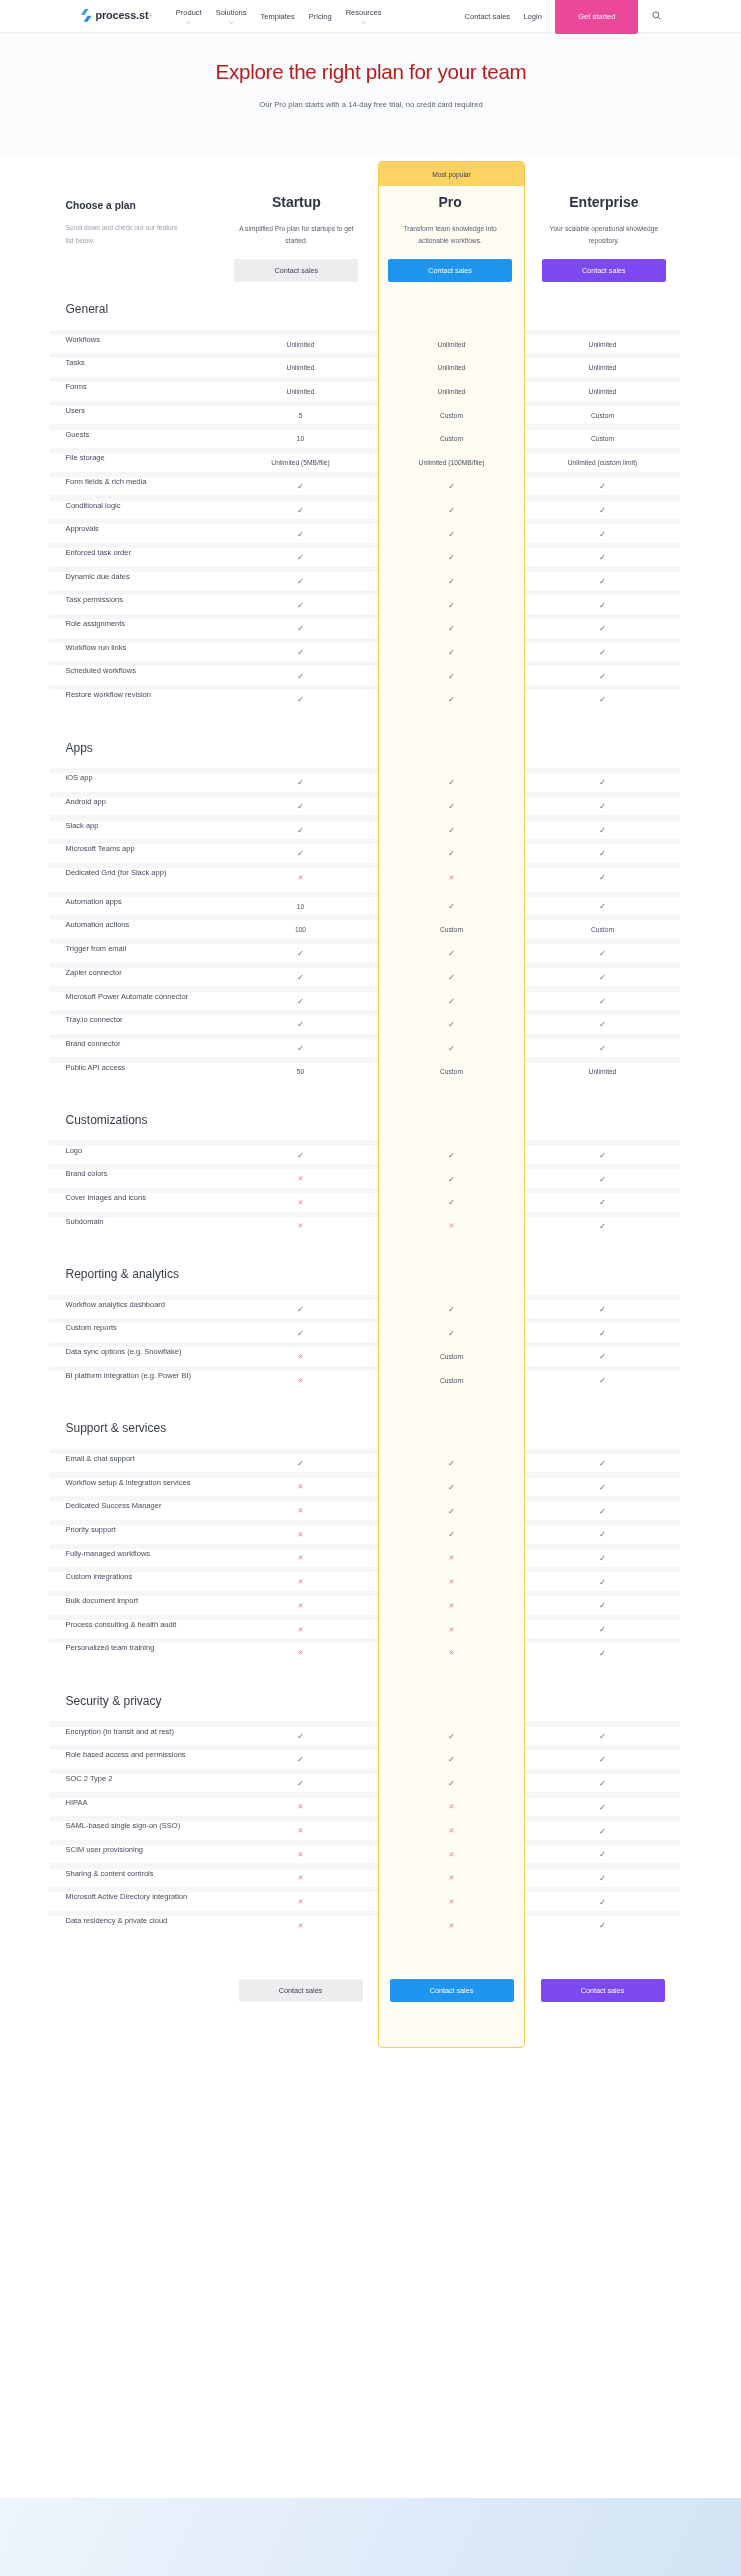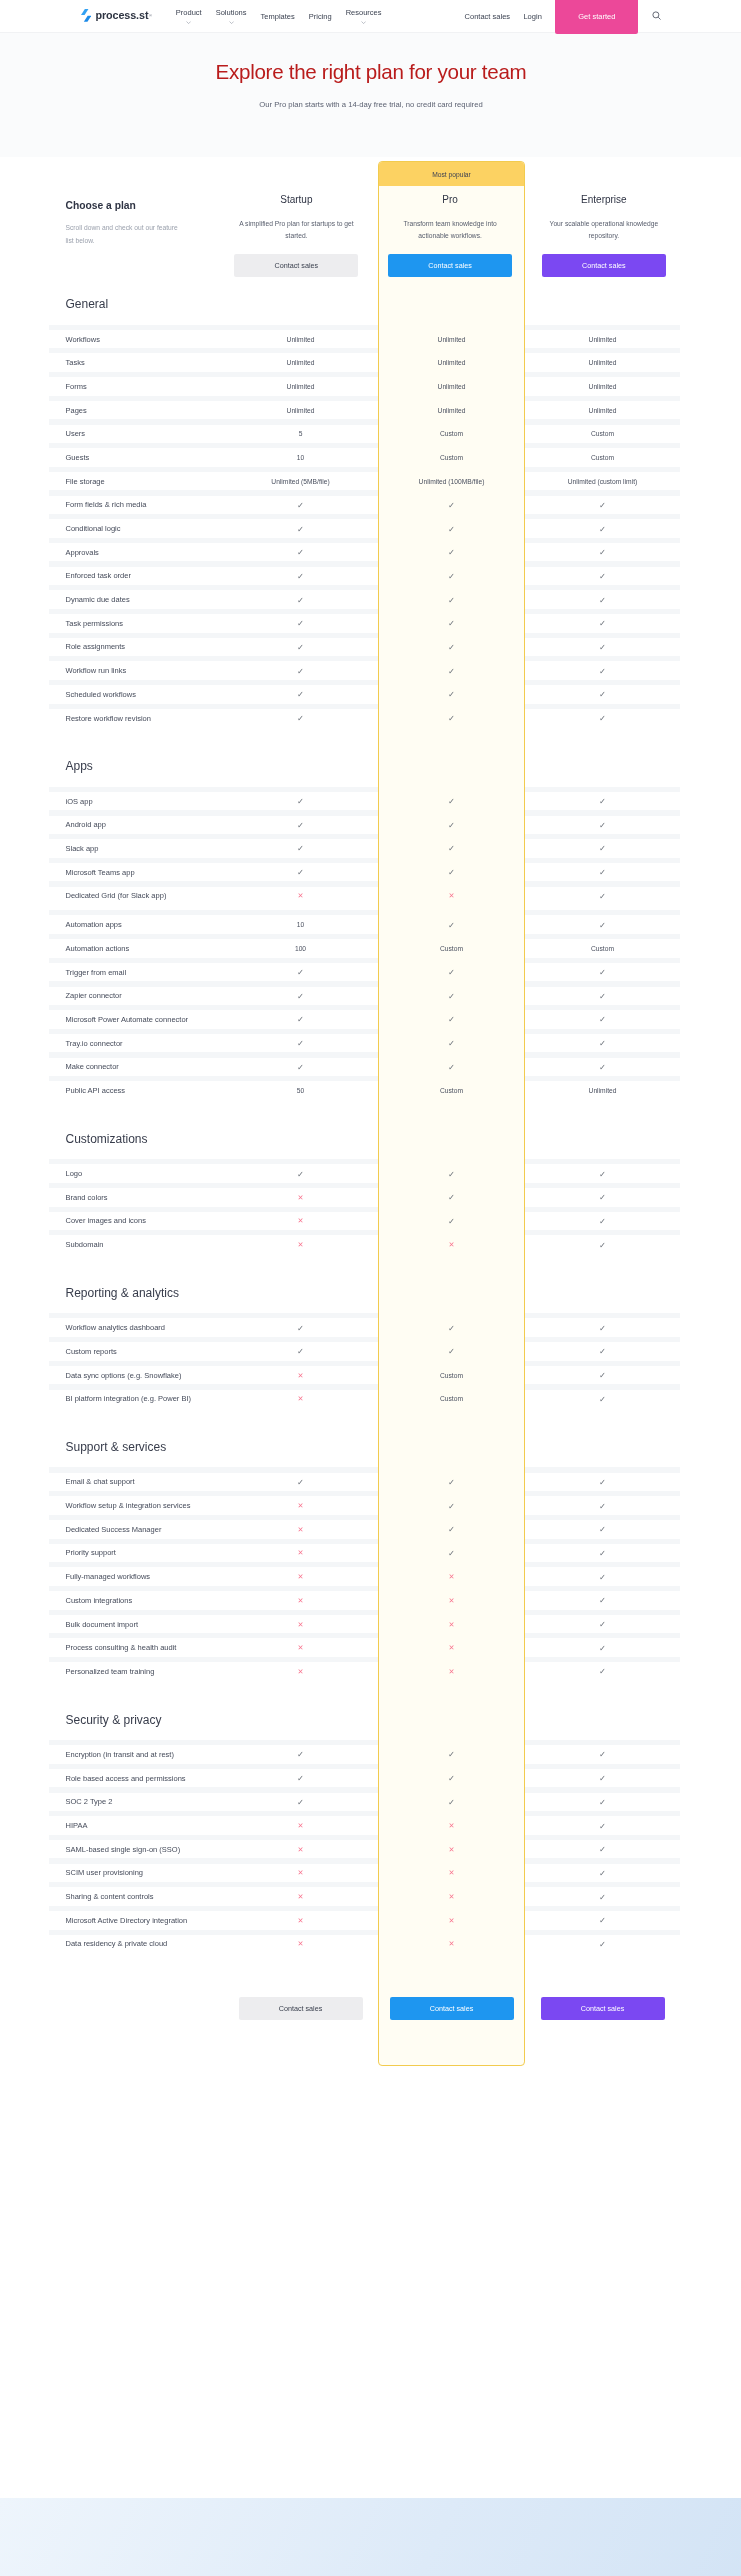--- a/index.html
+++ b/index.html
@@ -30,35 +30,35 @@
   .pro-overlay { position:absolute; top:0; bottom:0; left:329px; width:147px;
         background:#fffdf3; border:1px solid #f2cb4e; border-radius:4.1px; z-index:0; }
   .badge { height:24px; background:#fcd262; border-radius:3.1px 3.1px 0 0; display:flex;
         align-items:center; justify-content:center; font-size:6.7px; font-weight:500; color:#3e4252; }
   .phead { position:relative; z-index:1; display:flex; padding-top:33px; }
   .cell0 { width:174px; padding-left:16.5px; padding-top:6.2px; }
   .cell0 h2 { font-size:10.3px; color:#2f3444; font-weight:700; }
   .cell0 p { font-size:6.7px; color:#9ba1ad; margin-top:11.3px; width:120px; line-height:1.8; }
   .pcol { width:155px; display:flex; flex-direction:column; align-items:center; text-align:center; }
   .pcol.pro { width:158px; } .pcol.ent { width:155px; }
-  .pname { font-size:10px; color:#2f3444; font-weight:400;text-align:right; }
+  .pname { font-size:14px; color:#2f3444; font-weight:700;text-align:right; }
   .pdesc { font-size:6.7px; color:#575d6c; line-height:1.75; margin-top:13.4px; height:27px; max-width:123px; }
   .pbtn { margin-top:8.2px; width:124px; height:23px; border-radius:2.1px; font-size:7.2px;
         display:flex; align-items:center; justify-content:center; border:none; cursor:pointer; }
   .pbtn.s { background:#ededef; color:#3b414f; }
   .pbtn.p { background:#1e96f0; color:#fff; }
   .pbtn.e { background:#7b48f2; color:#fff; }
   
   .section-title { position:relative; z-index:1; font-size:12px; font-weight:400; color:#373c4b;
         margin:32px 0 13.4px 16.5px; }
   .section-title.first { margin-top:20.6px; }
   .rows-group { background:#f4f6f8; padding-top:5.2px; }
   .frow { display:flex; height:18.5px; margin-bottom:5.2px; }
   .cell { position:relative; }
-  .cell.label { width:174px; background:#fff; display:flex; align-items:center; padding-left:16.5px; }
+  .cell.label { width:174px; background:#fff; display:flex; padding-left:16.5px; }
   .flabel { font-size:7.5px; color:#454b5a; }
   .cell.c { display:flex; align-items:center; justify-content:center; font-size:6.7px; color:#4a505f; }
   .cell.su { width:155px; background:#fff; }
   .cell.pr { width:147px; background:transparent; }
   .cell.en { width:155px; background:#fff; }
   .check { font-size:8.2px; color:#6a7078; }
   .xmark { font-size:7.2px; color:#f8758f; }
   .footer-row { position:relative; z-index:1; display:flex; margin-top:36px; padding-bottom:46px; }
   .fspacer { width:174px; }
   .fcell { width:155px; display:flex; justify-content:center; }
@@ -192,34 +192,20 @@
           </div>
     <div class="cell c pr">
             <span>Unlimited</span>
           </div>
     <div class="cell c en">
             <span>Unlimited</span>
           </div>
   </div>
         <div class="frow">
     <div class="cell label">
-            <span class="flabel">Pages</span>
-          </div>
-    <div class="cell c su">
-            <span>Unlimited</span>
-          </div>
-    <div class="cell c pr">
-            <span>Unlimited</span>
-          </div>
-    <div class="cell c en">
-            <span>Unlimited</span>
-          </div>
-  </div>
-        <div class="frow">
-    <div class="cell label">
             <span class="flabel">Users</span>
           </div>
     <div class="cell c su">
             <span>5</span>
           </div>
     <div class="cell c pr">
             <span>Custom</span>
           </div>
     <div class="cell c en">
             <span>Custom</span>
@@ -547,21 +533,21 @@
           </div>
     <div class="cell c pr">
             <span class="check">✓</span>
           </div>
     <div class="cell c en">
             <span class="check">✓</span>
           </div>
   </div>
         <div class="frow">
     <div class="cell label">
-            <span class="flabel">Make connector</span>
+            <span class="flabel">Brand connector</span>
           </div>
     <div class="cell c su">
             <span class="check">✓</span>
           </div>
     <div class="cell c pr">
             <span class="check">✓</span>
           </div>
     <div class="cell c en">
             <span class="check">✓</span>
           </div>

